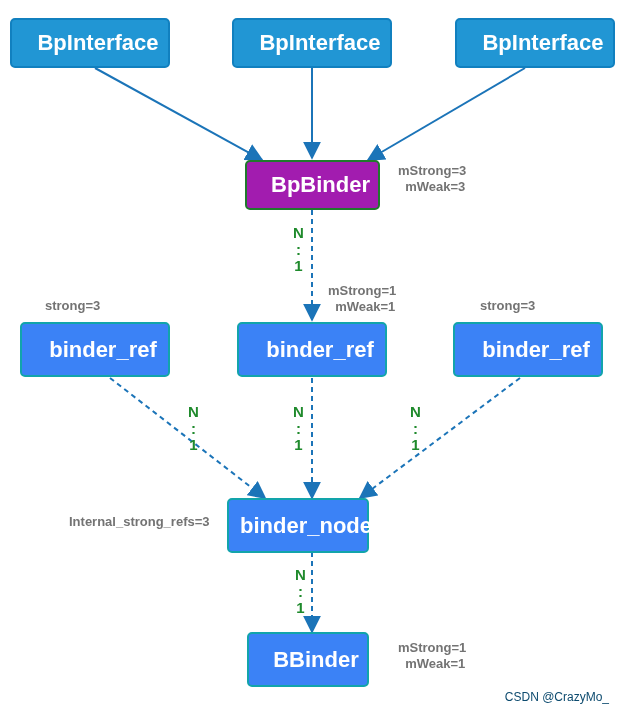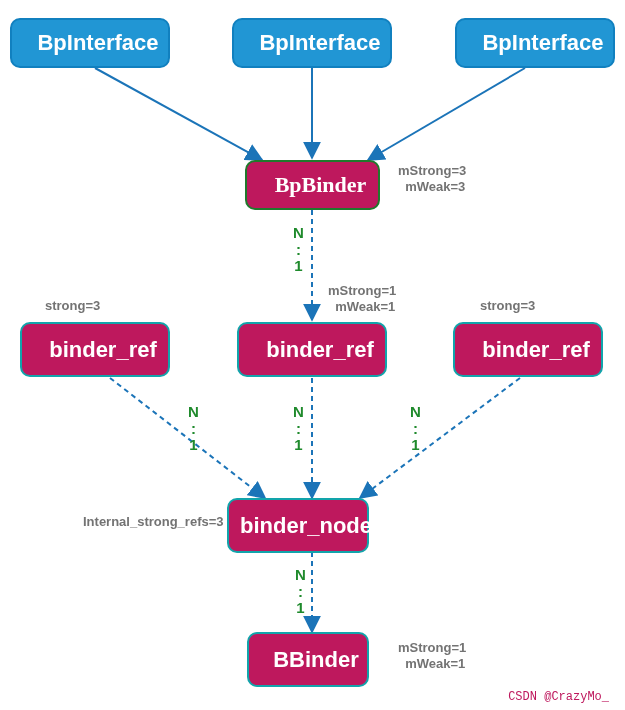--- a/index.html
+++ b/index.html
@@ -7,32 +7,32 @@
     margin: 0;
     width: 625px;
     height: 710px;
     background: #fff;
     font-family: "Segoe UI", Arial, sans-serif;
     position: relative;
     overflow: hidden;
   }
   .node {
     position: absolute;
-    border-radius: 10px;
+    border-radius: 5px;
     display: flex;
     align-items: center;
     justify-content: center;
     color: #fff;
     font-weight: 700;
     border: 2px solid transparent;
     padding-left: 16px;
   }
   .blue { background: #2196d4; border-color: #1180bf; }
-  .green { background: #be185d; border-color: #1f7a2c; font-family: Liberation Serif, serif; }
-  .teal { background: #be185d; border-color: #12a4ab; align-items: center; }
+  .green { background: #a21caf; border-color: #1f7a2c; }
+  .teal { background: #3b82f6; border-color: #12a4ab; align-items: center; }
   .label {
     position: absolute;
     color: #737373;
     font-weight: 700;
     font-size: 13px;
     line-height: 1.25;
     white-space: pre;
   }
   .edge-label {
     position: absolute;
@@ -46,24 +46,23 @@
   svg.edges {
     position: absolute;
     left: 0; top: 0;
     width: 625px; height: 710px;
     pointer-events: none;
   }
   .watermark {
     position: absolute;
     right: 16px;
     bottom: 6px;
-    color: #be185d;
+    color: #0c4a6e;
     font-size: 12px;
     font-weight: 500;
-    font-family: Liberation Mono, monospace;
   }
 </style>
 </head>
 <body>
 
 <svg class="edges">
   <defs>
     <marker id="arrow" viewBox="0 0 10 10" refX="9" refY="5" markerWidth="9" markerHeight="9" orient="auto-start-reverse">
       <path d="M 0 0 L 10 5 L 0 10 z" fill="#1b74b8"></path>
     </marker>
@@ -119,21 +118,21 @@
 <div class="edge-label" style="left:188px; top:404px;">N
 :
 1</div>
 <div class="edge-label" style="left:293px; top:404px;">N
 :
 1</div>
 <div class="edge-label" style="left:410px; top:404px;">N
 :
 1</div>
 
-<div class="label" style="left:58px; top:514px;padding-left:25px;">Internal_strong_refs=3</div>
+<div class="label" style="left:44px; top:514px;padding-left:25px;">Internal_strong_refs=3</div>
 <div class="node teal" style="left:227px; top:498px; width:142px; height:55px; font-size:22px;">
   <span>binder_node</span>
 </div>
 
 <div class="edge-label" style="left:295px; top:567px;">N
 :
 1</div>
 
 <div class="node teal" style="left:247px; top:632px; width:122px; height:55px; font-size:22px;">
   <span>BBinder</span>

